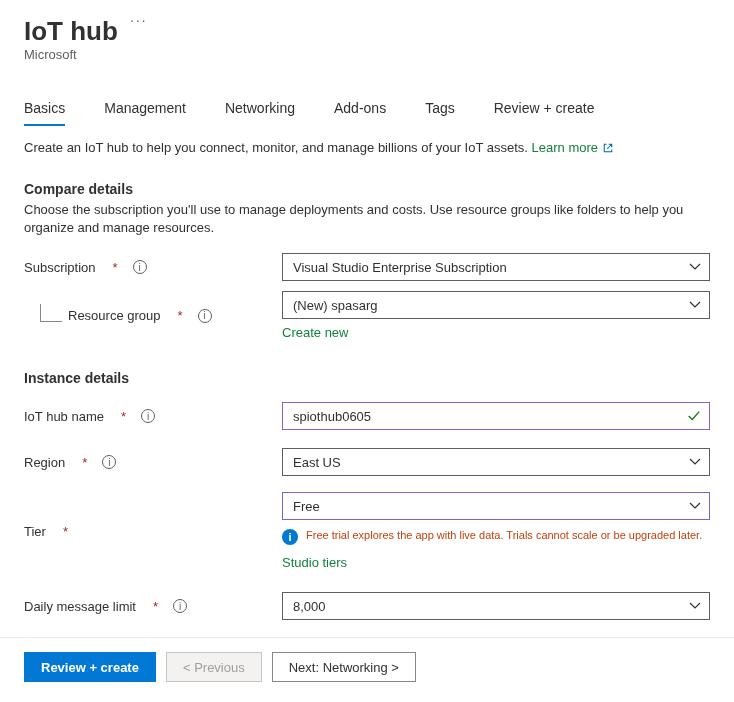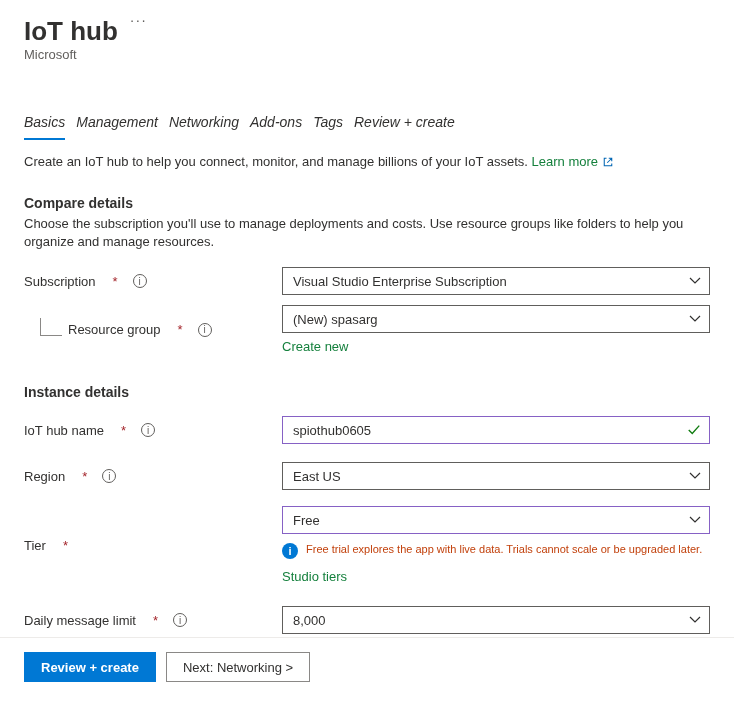--- a/index.html
+++ b/index.html
@@ -11,21 +11,21 @@
       width: 734px;
       height: 702px;
       position: relative;
     }
     .page { padding: 16px 24px 0 24px; }
     .hdr { display: flex; align-items: flex-start; gap: 8px; }
     .hdr-title { font-size: 26px; font-weight: 600; color: #323130; }
     .hdr-more { color: #605e5c; font-size: 14px; letter-spacing: 1px; cursor: pointer; padding: 0 4px; position: relative; top: -4px; }
     .hdr-sub { font-size: 13px; color: #605e5c; margin-top: 0px; }
 
-    .tabs { display: flex; gap: 11px; margin-top: 46px; border-bottom: 0; font-style: italic; }
+    .tabs { display: flex; gap: 39px; margin-top: 32px; border-bottom: 0; }
     .tab { font-size: 14px; color: #323130; padding: 6px 0 10px 0; cursor: pointer; position: relative; }
     .tab.active { color: #323130; font-weight: 400; }
     .tab.active::after { content:""; position:absolute; left:0; right:0; bottom:0; height:2px; background:#0078d4; }
 
     .intro { margin-top: 14px; font-size: 13px; color: #323130; }
     .link { color: #15803d; text-decoration: none; cursor: pointer; }
     .ext-icon { display:inline-block; vertical-align: -2px; }
 
     .section-h { font-weight: 600; font-size: 14px; margin-top: 26px; margin-bottom: 4px; }
     .section-p { font-size: 13px; color: #323130; line-height: 1.4; max-width: 680px; }
@@ -214,14 +214,15 @@
               </svg>
             </span>
         </div>
       </div>
     </div>
   </div>
 </div>
 
 <div class="footer">
   <button class="btn primary">Review + create</button>
+  <button class="btn disabled">&lt; Previous</button>
   <button class="btn">Next: Networking &gt;</button>
 </div>
 
 </body></html>

